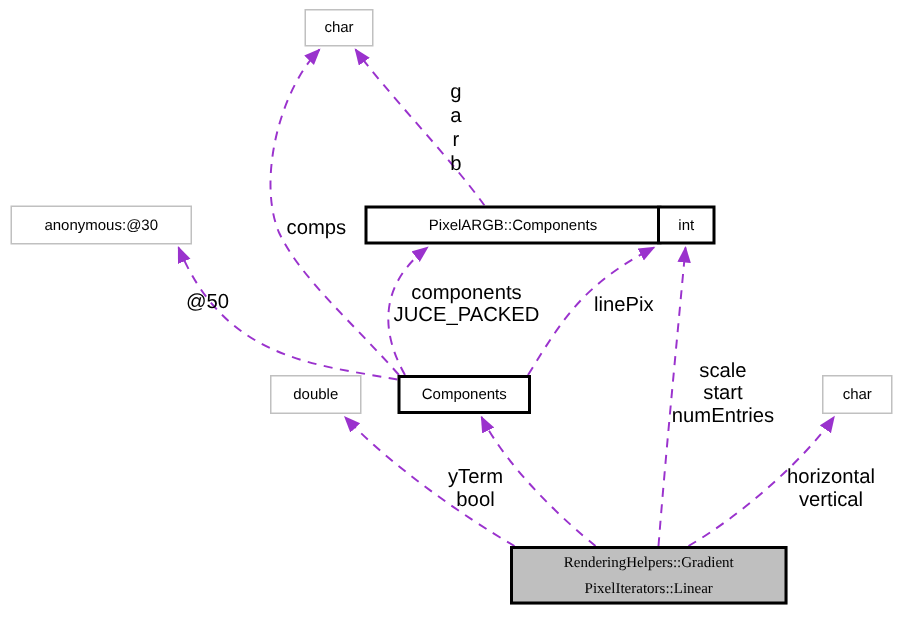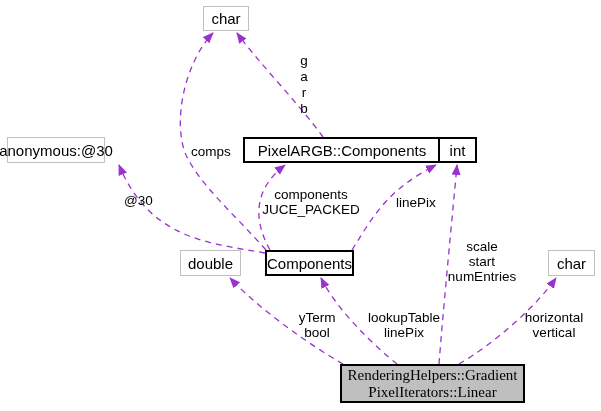--- a/index.html
+++ b/index.html
@@ -9,21 +9,21 @@
     font-family:"Liberation Sans",sans-serif;
     color:var(--text-color,#000);
   }
   svg.edges{position:absolute;left:0;top:0;width:601px;height:411px;}
   .edge{fill:none;stroke:var(--edge-color,#9a32cd);stroke-width:1.3px;stroke-dasharray:6 5;}
   .ahead{fill:var(--edge-color,#9a32cd);stroke:none;}
   .node{
     position:absolute;box-sizing:border-box;
     background:var(--node-fill,#fff);
     display:flex;align-items:center;justify-content:center;
-    font-size:15px;line-height:17px;white-space:pre;text-align:center;
+    font-size:10px;line-height:17px;white-space:pre;text-align:center;
   }
   .node.plain{border:1px solid var(--node-border-undocumented,#c0c0c0);}
   .node.doc{border:2px solid var(--node-border-documented,#000);}
   .node.main{
     border:2px solid var(--node-border-documented,#000);
     background:var(--focus-node-fill,#bfbfbf);
     font-family:Liberation Serif, serif;
   }
   .elabel{position:absolute;font-size:13.5px;line-height:15px;white-space:pre;}
   .elabel.center{transform:translateX(-50%);text-align:center;}
@@ -46,21 +46,21 @@
     <path class="edge" d="M 270 250 C 252 218 255 188 285 165" marker-end="url(#ah)"></path>
     <path class="edge" d="M 352 250 C 375 213 388 190 436 165" marker-end="url(#ah)"></path>
     <path class="edge" d="M 439 364 C 444 300 452 220 457 165" marker-end="url(#ah)"></path>
     <path class="edge" d="M 397 364 C 377 348 338 312 321 278" marker-end="url(#ah)"></path>
     <path class="edge" d="M 343 364 C 310 345 260 310 230 278" marker-end="url(#ah)"></path>
     <path class="edge" d="M 459 364 C 492 345 535 308 556 278" marker-end="url(#ah)"></path>
   </svg>
 
   <div class="node plain" style="left:203px;top:6px;width:46px;height:25px">char</div>
 
-  <div class="node plain" style="left:7px;top:137px;width:98px;height:26px">anonymous:@30</div>
+  <div class="node plain" style="left:7px;top:137px;width:121px;height:26px">anonymous:@30</div>
 
   <div class="node doc" style="left:243px;top:137px;width:198px;height:26px">PixelARGB::Components</div>
 
   <div class="node doc" style="left:438px;top:137px;width:39px;height:26px">int</div>
 
   <div class="node plain" style="left:180px;top:250px;width:61px;height:26px">double</div>
 
   <div class="node doc" style="left:265px;top:250px;width:89px;height:26px">Components</div>
 
   <div class="node plain" style="left:548px;top:250px;width:47px;height:26px">char</div>
@@ -68,33 +68,31 @@
   <div class="node main" style="left:340px;top:364px;width:185px;height:39px">RenderingHelpers::Gradient
 PixelIterators::Linear</div>
 
   <div class="elabel center vert" style="left:304px;top:53px">g
 a
 r
 b</div>
 
   <div class="elabel" style="left:191px;top:144px">comps</div>
 
-  <div class="elabel" style="left:124px;top:193px">@30</div>
+  <div class="elabel" style="left:124px;top:193px">@50</div>
 
   <div class="elabel center" style="left:311px;top:187px">components
 JUCE_PACKED</div>
 
   <div class="elabel" style="left:396px;top:195px">linePix</div>
 
   <div class="elabel center" style="left:482px;top:239px">scale
 start
 numEntries</div>
 
-  <div class="elabel center" style="left:404px;top:310px">lookupTable
-linePix</div>
 
   <div class="elabel center" style="left:317px;top:310px">yTerm
 bool</div>
 
   <div class="elabel center" style="left:554px;top:310px">horizontal
 vertical</div>
 
 </div>
 
 </body></html>

